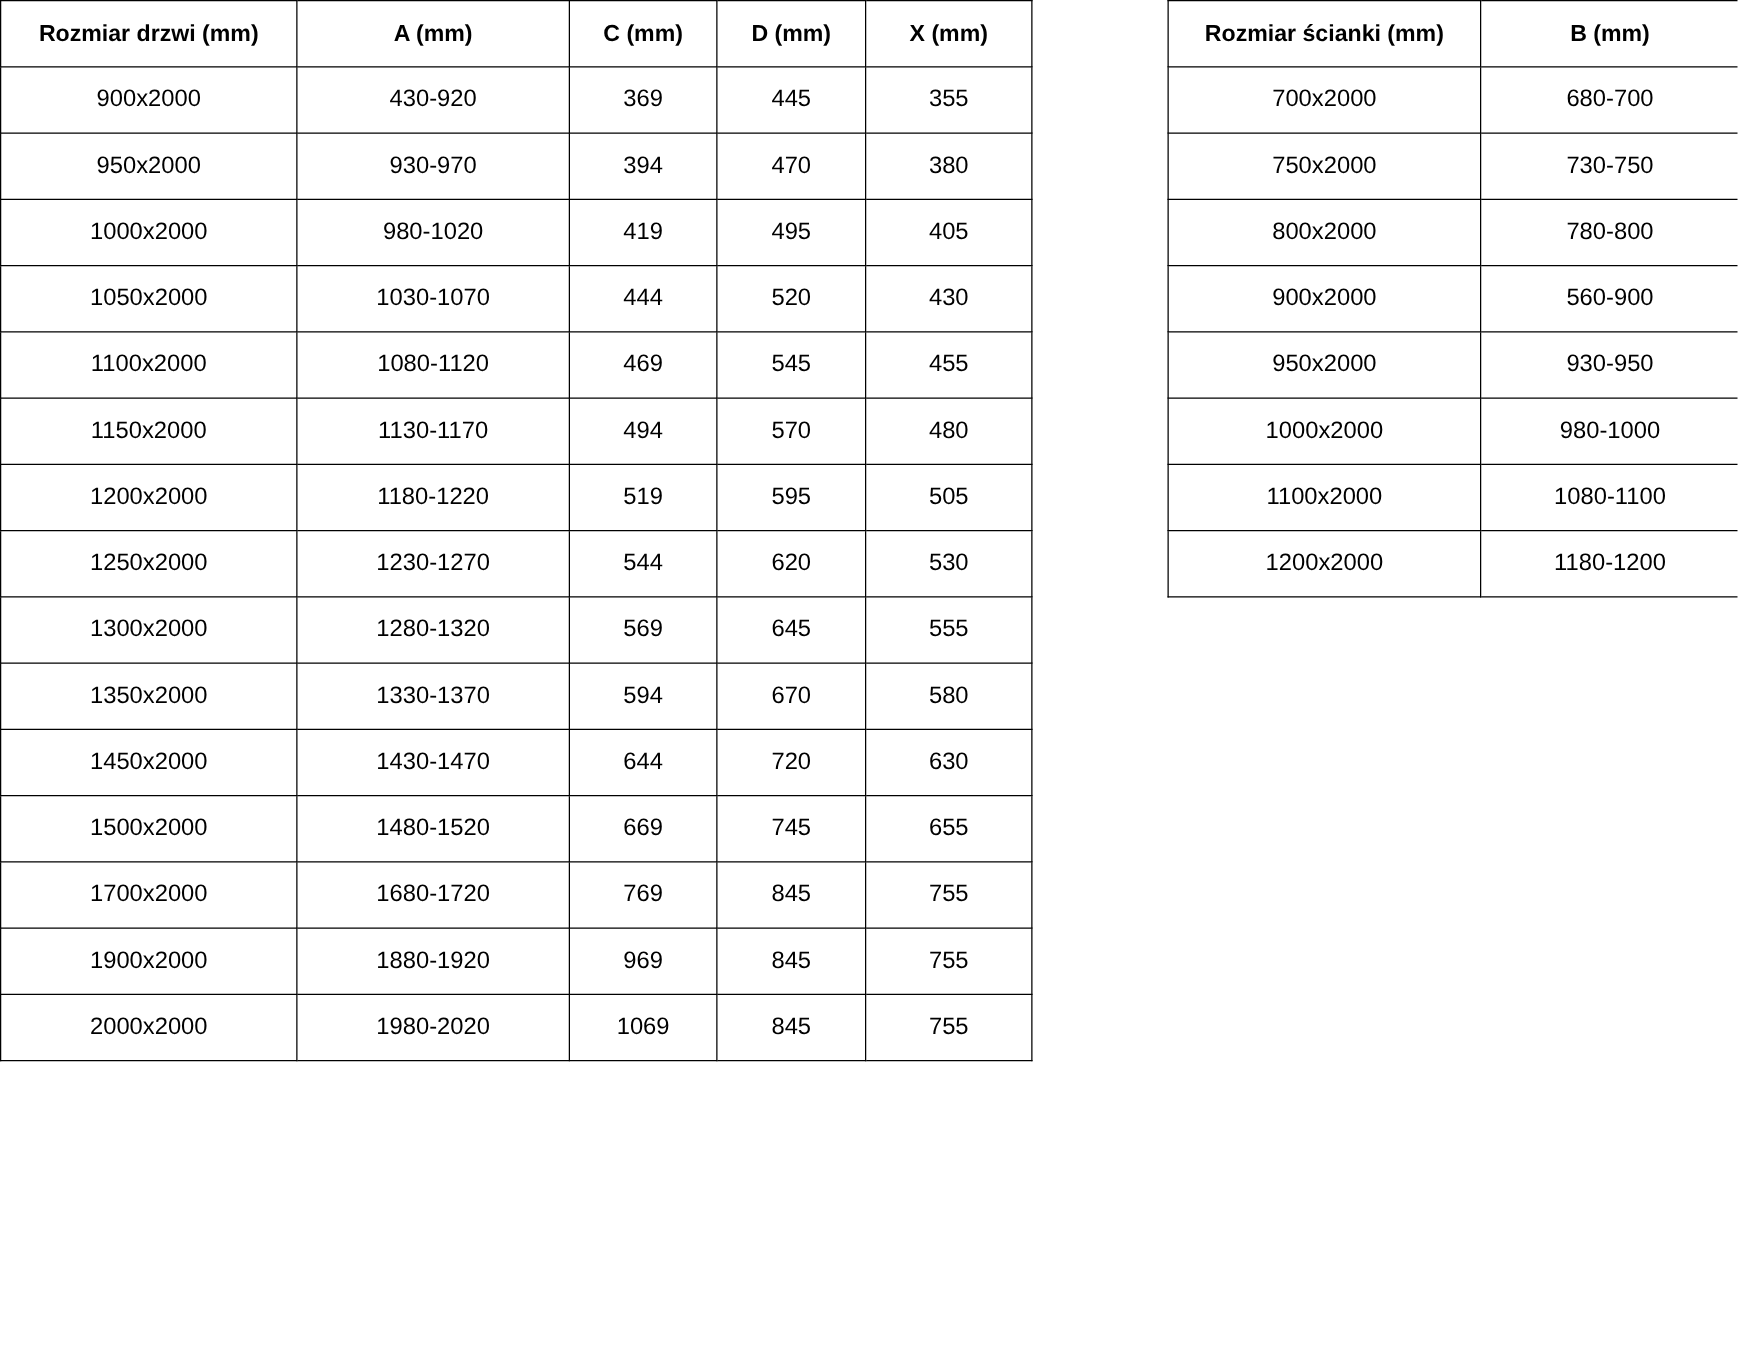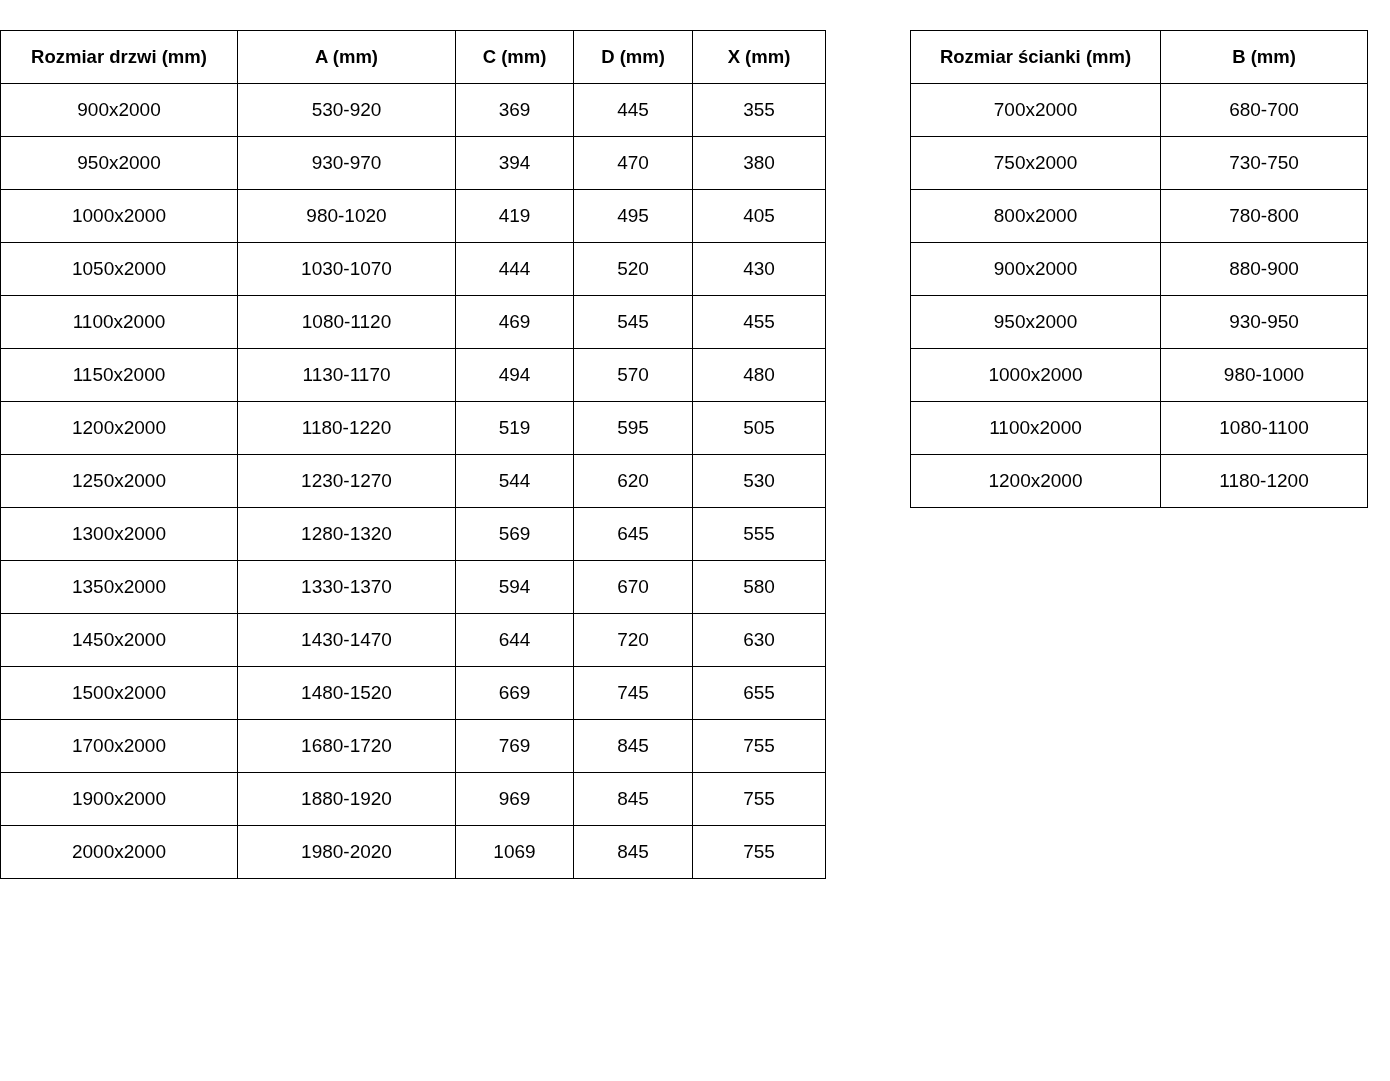--- a/index.html
+++ b/index.html
@@ -11,23 +11,22 @@
     width: 1390px;
     height: 1081px;
     font-family: "Liberation Sans", sans-serif;
     color: #000000;
     position: relative;
     overflow: hidden;
   }
   .tables-wrap {
     display: flex;
     align-items: flex-start;
-    gap: 84px;
+    gap: 108px;
     padding: 0;
-    margin-top: 30px;
   }
   table {
     border-collapse: collapse;
     table-layout: fixed;
   }
   table th, table td {
     border: 1px solid #000000;
     text-align: center;
     vertical-align: middle;
     font-size: 19px;
@@ -73,21 +72,21 @@
         <th>Rozmiar drzwi (mm)</th>
         <th>A (mm)</th>
         <th>C (mm)</th>
         <th>D (mm)</th>
         <th>X (mm)</th>
       </tr>
     </thead>
     <tbody id="doors-body">
         <tr>
           <td>900x2000</td>
-          <td>530-920</td>
+          <td>430-920</td>
           <td>369</td>
           <td>445</td>
           <td>355</td>
         </tr>
         <tr>
           <td>950x2000</td>
           <td>930-970</td>
           <td>394</td>
           <td>470</td>
           <td>380</td>
@@ -205,21 +204,21 @@
         <tr>
           <td>750x2000</td>
           <td>730-750</td>
         </tr>
         <tr>
           <td>800x2000</td>
           <td>780-800</td>
         </tr>
         <tr>
           <td>900x2000</td>
-          <td>880-900</td>
+          <td>560-900</td>
         </tr>
         <tr>
           <td>950x2000</td>
           <td>930-950</td>
         </tr>
         <tr>
           <td>1000x2000</td>
           <td>980-1000</td>
         </tr>
         <tr>

